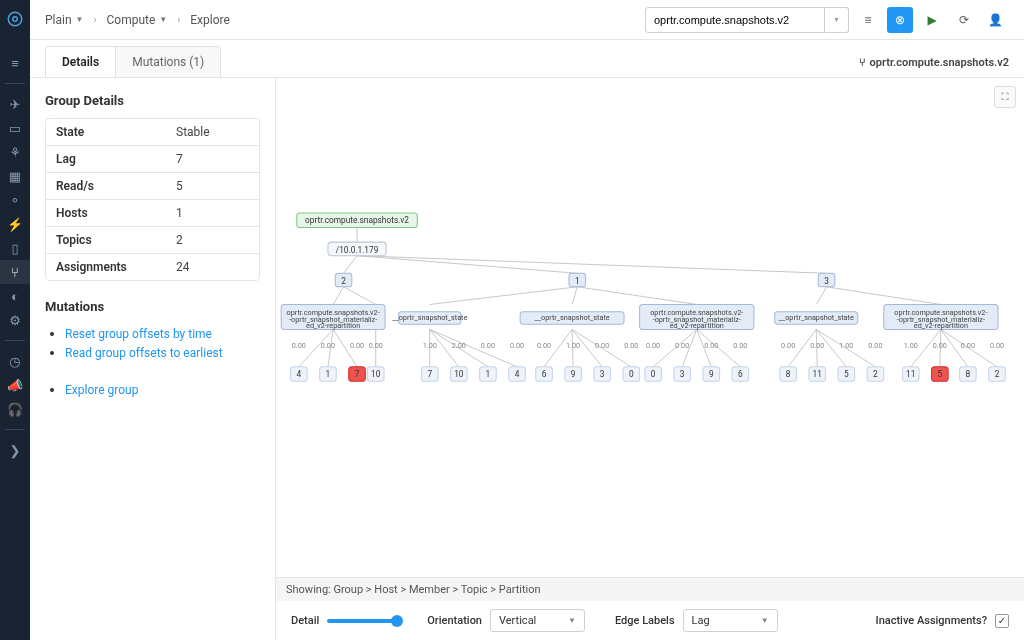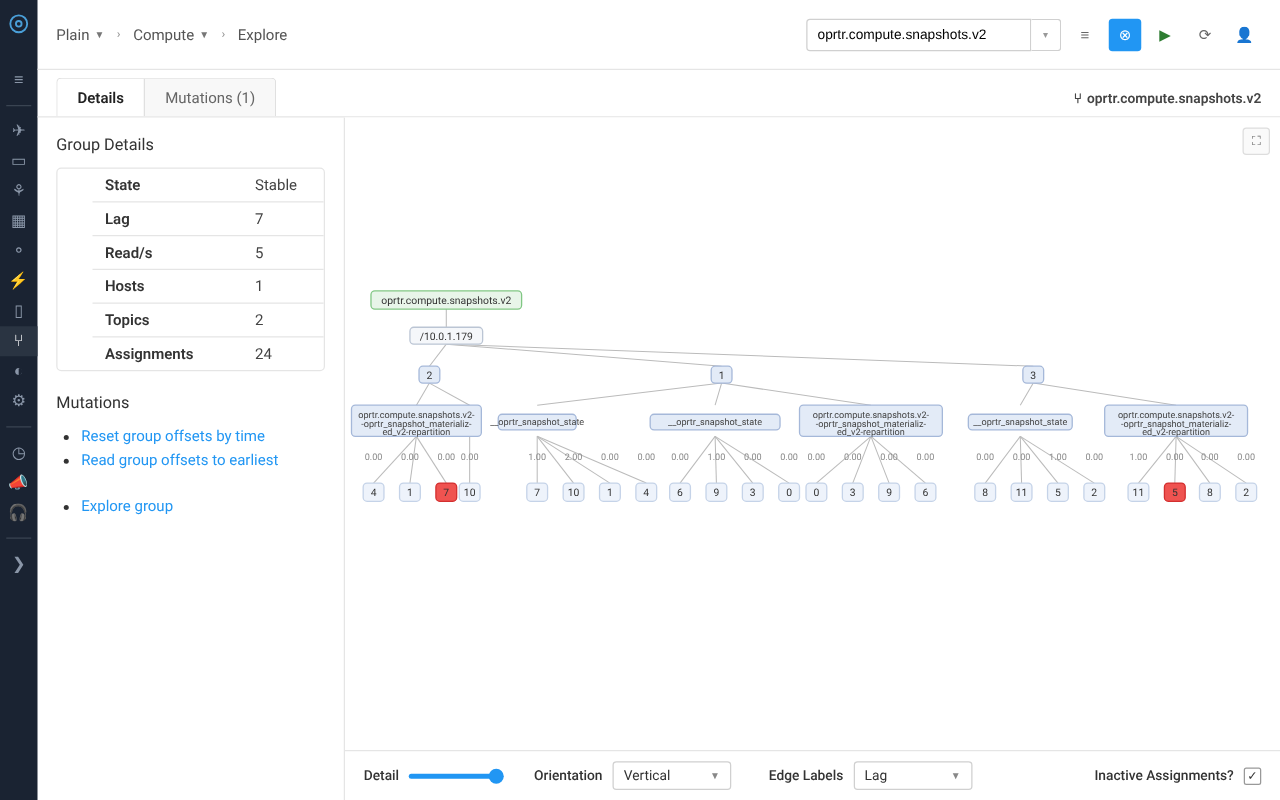--- a/index.html
+++ b/index.html
@@ -33,22 +33,22 @@
     .tab-container { display: flex; border: 1px solid #e0e0e0; border-bottom: none; border-radius: 4px 4px 0 0; overflow: hidden; }
     .tab { padding: 8px 16px; font-size: 12px; cursor: pointer; color: #666; background: #f8f8f8; border-right: 1px solid #e0e0e0; }
     .tab:last-child { border-right: none; }
     .tab.active { color: #222; font-weight: 600; background: #fff; }
     .tab-spacer { flex: 1; }
     .branch-indicator { display: flex; align-items: center; gap: 4px; font-size: 11px; color: #444; font-weight: 600; padding-bottom: 8px; }
     
     .body { flex: 1; display: flex; }
     
     .left-panel { width: 245px; padding: 15px; overflow-y: auto; }
-    .section-title { font-size: 13px; font-weight: 400; color: #333; margin-bottom: 10px; }
-    .details-table { width: 100%; border: 1px solid #e5e5e5; border-radius: 4px; overflow: hidden; margin-bottom: 18px; padding-left: 28px; }
+    .section-title { font-size: 13px; font-weight: 700; color: #333; margin-bottom: 10px; }
+    .details-table { width: 100%; border: 1px solid #e5e5e5; border-radius: 4px; overflow: hidden; margin-bottom: 18px; }
     .details-row { display: flex; padding: 6px 10px; border-bottom: 1px solid #e5e5e5; font-size: 12px; }
     .details-row:last-child { border-bottom: none; }
     .details-key { width: 120px; font-weight: 600; color: #333; }
     .details-val { color: #444; }
     .link-list { list-style: disc; padding-left: 20px; margin-bottom: 18px; }
     .link-list li { padding: 2px 0; }
     .link-list a { color: #2196f3; text-decoration: none; font-size: 12px; }
     
     .graph-panel { flex: 1; border-left: 1px solid #e5e5e5; position: relative; background: #fff; display: flex; flex-direction: column; }
     .fullscreen-btn { position: absolute; top: 8px; right: 8px; width: 22px; height: 22px; border: 1px solid #ddd; border-radius: 3px; display: flex; align-items: center; justify-content: center; color: #666; font-size: 10px; background: #fafafa; cursor: pointer; }
@@ -337,20 +337,21 @@
                 <text class="gtext-lbl" x="666" y="260">0.00</text>
                 <rect class="gnode-part" x="658" y="278" width="16" height="14" rx="3"></rect>
                 <text class="gtext" x="666" y="288">8</text>
                 <text class="gtext-lbl" x="694" y="260">0.00</text>
                 <rect class="gnode-part" x="686" y="278" width="16" height="14" rx="3"></rect>
                 <text class="gtext" x="694" y="288">2</text>
               </g>
           </svg>
 
           <div class="graph-footer">
+            <div class="showing-bar">Showing: Group &gt; Host &gt; Member &gt; Topic &gt; Partition</div>
             <div class="controls-bar">
               <div class="ctrl-group">
                 <span class="ctrl-label">Detail</span>
                 <div class="slider-track">
                     <div class="slider-thumb"></div>
                   </div>
               </div>
               <div class="ctrl-group">
                 <span class="ctrl-label">Orientation</span>
                 <div class="select-box">

